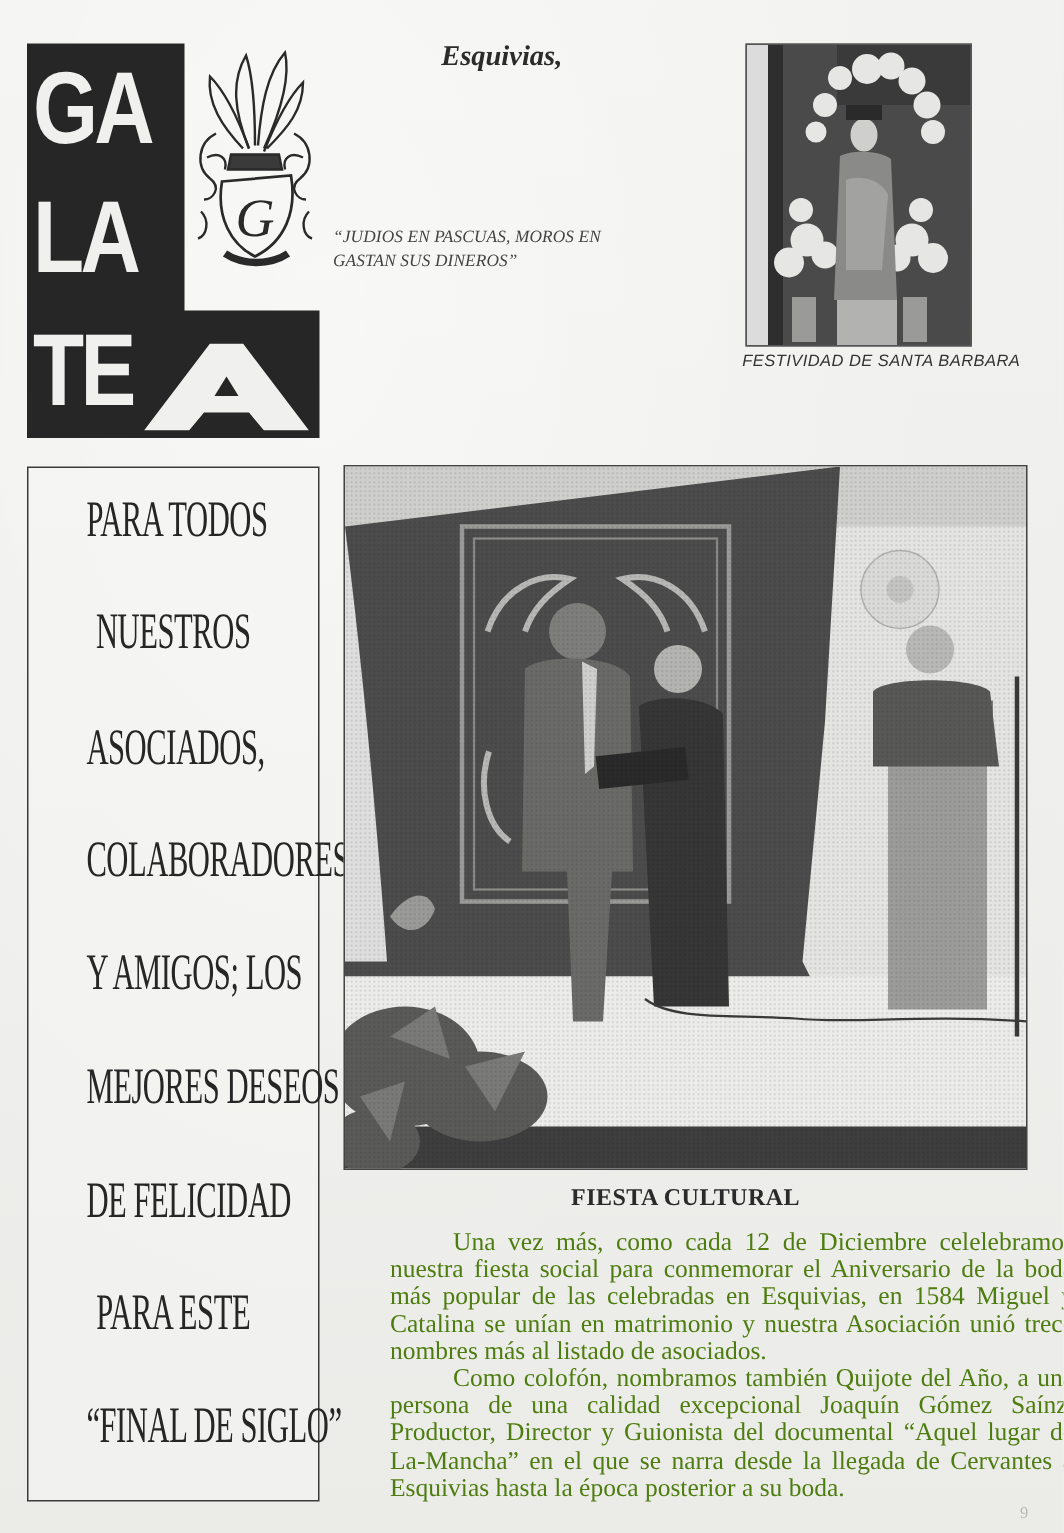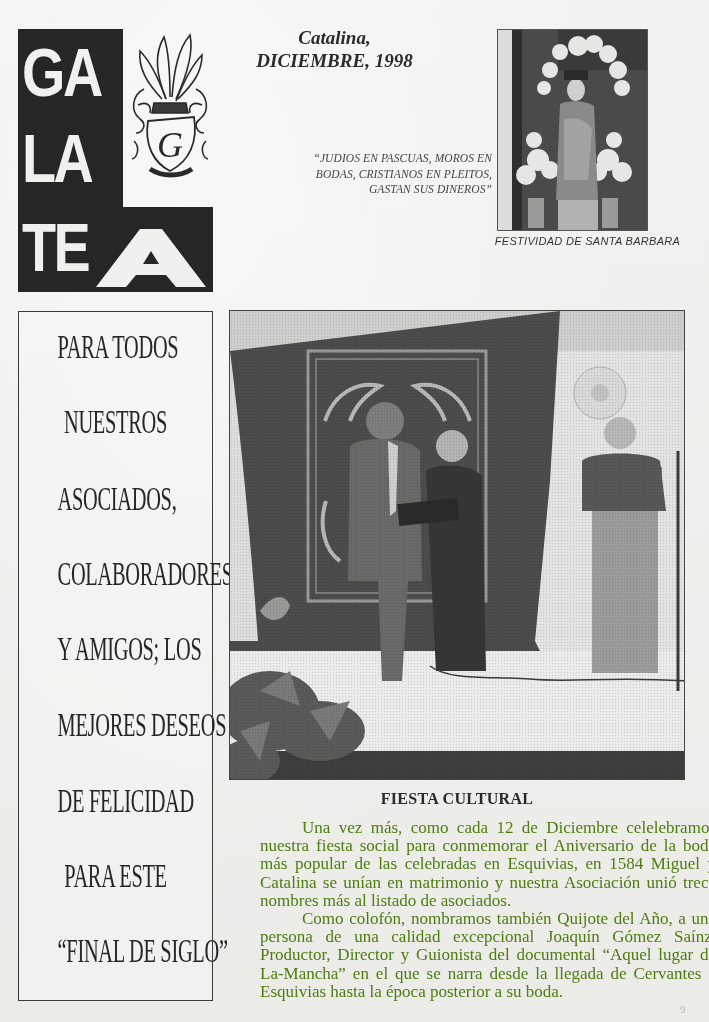--- a/index.html
+++ b/index.html
@@ -44,21 +44,21 @@
     }
 
     
     .dateline {
       position: absolute; left: 222px; top: 26px; width: 225px;
       text-align: center; font-style: italic; font-weight: bold;
       font-size: 19px; line-height: 23px; color: #2b2b2b;
     }
     .quote {
       position: absolute; left: 222px; top: 151px; width: 270px;
-      text-align: right; font-style: italic;
+      text-align: left; font-style: italic;
       font-size: 11.5px; line-height: 15.5px; color: #444;
       letter-spacing: 0.1px;
       font-family: Liberation Serif, serif;
     }
     .quote .q-line { display: block; }
     .quote .q-cite { display: block; font-size: 9.5px; margin-top: 1px; }
 
     
     .sb-photo {
       position: absolute; left: 497px; top: 29px; width: 149px; height: 200px;
@@ -146,27 +146,25 @@
       <path d="M28,74 L60,74 L62,84 L26,84 Z" fill="#3a3a3a"></path>
 
       <path d="M22,92 L68,88 C72,112 64,132 44,142 C28,134 18,116 22,92 Z" stroke-width="1.8"></path>
     </g>
     <text x="44" y="128" text-anchor="middle" font-family="Liberation Serif, serif" font-size="36" font-style="italic" fill="#2a2a2a">G</text>
     <path d="M24,140 C36,148 54,148 66,140" fill="none" stroke="#2a2a2a" stroke-width="5"></path>
   </svg>
 </div>
 
 <div class="dateline">
-  <div>Catalina,</div>
-  <div>DICIEMBRE, 1998</div>
+  <div>Esquivias,</div>
 </div>
 
 <div class="quote">
   <span class="q-line">“JUDIOS EN PASCUAS, MOROS EN</span>
-  <span class="q-line">BODAS, CRISTIANOS EN PLEITOS,</span>
   <span class="q-line">GASTAN SUS DINEROS”</span>
 </div>
 
 <div class="sb-photo">
   <svg width="149" height="200" viewBox="0 0 149 200">
     <rect width="149" height="200" fill="#4a4a4a"></rect>
     <rect x="0" y="0" width="20" height="200" fill="#dcdcdc"></rect>
     <rect x="14" y="0" width="10" height="200" fill="#2e2e2e"></rect>
     <rect x="60" y="0" width="89" height="40" fill="#3a3a3a"></rect>
 

